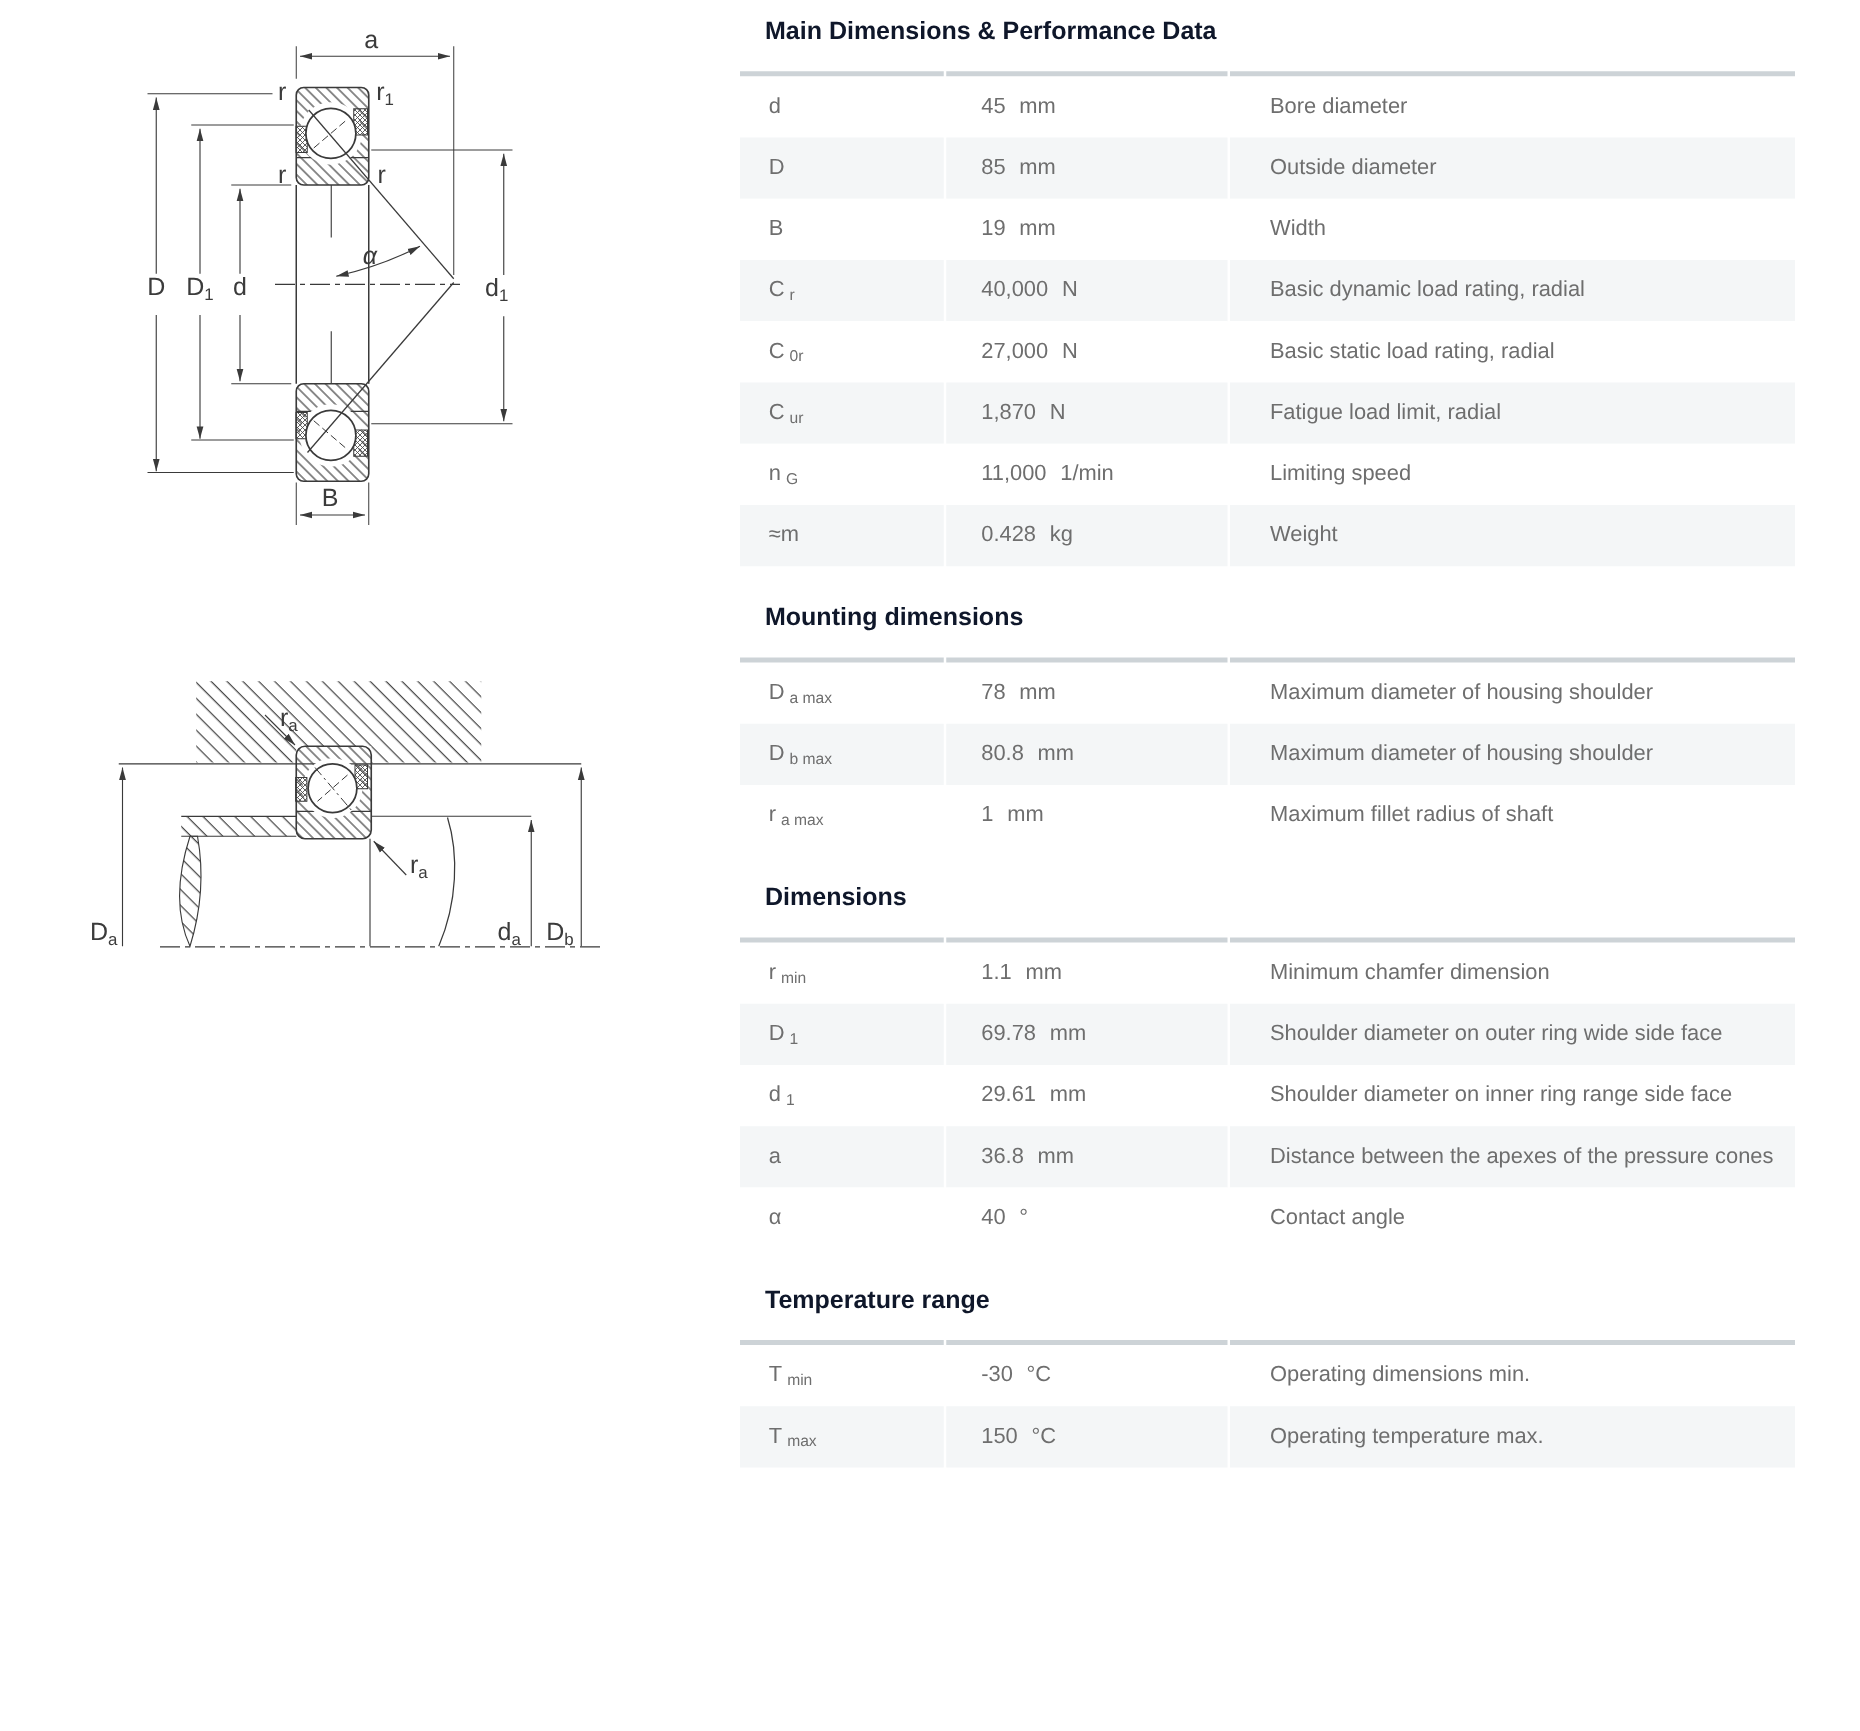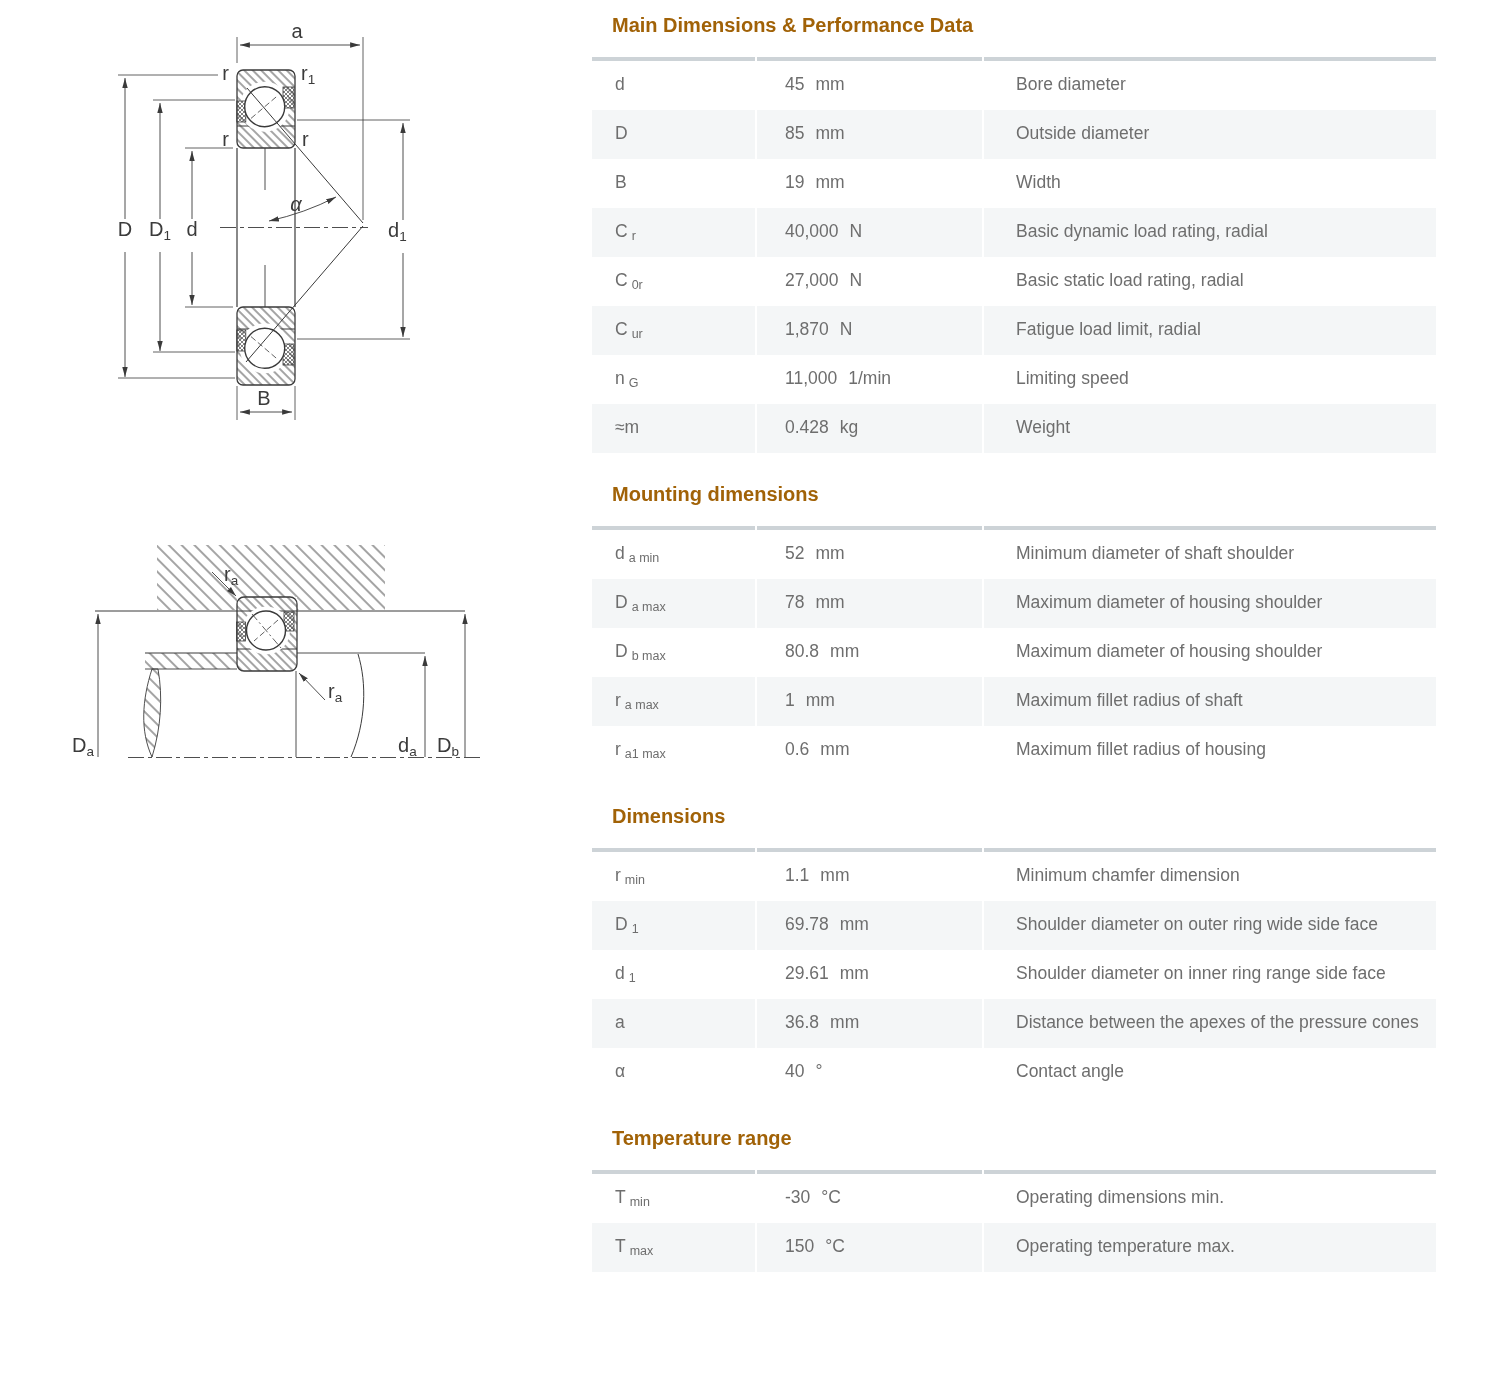--- a/index.html
+++ b/index.html
@@ -2,21 +2,21 @@
 <html><head>
 <meta charset="utf-8">
 <style>
   html,body{margin:0;padding:0;background:#ffffff;}
   body{width:1488px;height:1385px;position:relative;overflow:hidden;
        font-family:"Liberation Sans",sans-serif;color:#6e6e6e;}
   .drawings{position:absolute;left:0;top:0;}
   .right-col{position:absolute;left:590px;top:0;width:848px;}
   .spec-section{margin-top:30px;}
   .spec-section:first-child{margin-top:14px;}
-  .section-title{font-size:20px;font-weight:bold;color:#a16207;margin:0 0 20px 0;padding-left:22px;}
+  .section-title{font-size:20px;font-weight:bold;color:#0f172a;margin:0 0 20px 0;padding-left:22px;}
   .spec-table{border-collapse:separate;border-spacing:2px 0;width:848px;table-layout:fixed;}
   .spec-table td{vertical-align:top;line-height:45px;padding-top:1px;padding-bottom:1px;
                  font-size:17.5px;color:#6e6e6e;background:#ffffff;}
   .spec-table tr:nth-child(even) td{background:#f4f6f7;}
   .spec-table tr:first-child td{border-top:4px solid #cdd3d7;}
   .c-sym{padding-left:23px;}
   .c-val{padding-left:28px;}
   .c-desc{padding-left:32px;padding-right:10px;}
   .sub{font-size:12.5px;position:relative;top:3px;margin-left:4px;}
   .unit{margin-left:11px;}
@@ -232,49 +232,39 @@
 
   <section class="spec-section">
     <h2 class="section-title">Mounting dimensions</h2>
     <table class="spec-table">
       <colgroup>
           <col style="width:163px">
           <col style="width:225px">
           <col>
         </colgroup>
       <tbody>
-  <tr>
-    <td class="c-sym"><span class="sym">d</span><span class="sub">a min</span></td>
-    <td class="c-val"><span class="val">52</span><span class="unit">mm</span></td>
-    <td class="c-desc">Minimum diameter of shaft shoulder</td>
-  </tr>
 
   <tr>
     <td class="c-sym"><span class="sym">D</span><span class="sub">a max</span></td>
     <td class="c-val"><span class="val">78</span><span class="unit">mm</span></td>
     <td class="c-desc">Maximum diameter of housing shoulder</td>
   </tr>
 
   <tr>
     <td class="c-sym"><span class="sym">D</span><span class="sub">b max</span></td>
     <td class="c-val"><span class="val">80.8</span><span class="unit">mm</span></td>
     <td class="c-desc">Maximum diameter of housing shoulder</td>
   </tr>
 
   <tr>
     <td class="c-sym"><span class="sym">r</span><span class="sub">a max</span></td>
     <td class="c-val"><span class="val">1</span><span class="unit">mm</span></td>
     <td class="c-desc">Maximum fillet radius of shaft</td>
   </tr>
 
-  <tr>
-    <td class="c-sym"><span class="sym">r</span><span class="sub">a1 max</span></td>
-    <td class="c-val"><span class="val">0.6</span><span class="unit">mm</span></td>
-    <td class="c-desc">Maximum fillet radius of housing</td>
-  </tr>
 </tbody>
     </table>
   </section>
 
   <section class="spec-section">
     <h2 class="section-title">Dimensions</h2>
     <table class="spec-table">
       <colgroup>
           <col style="width:163px">
           <col style="width:225px">

